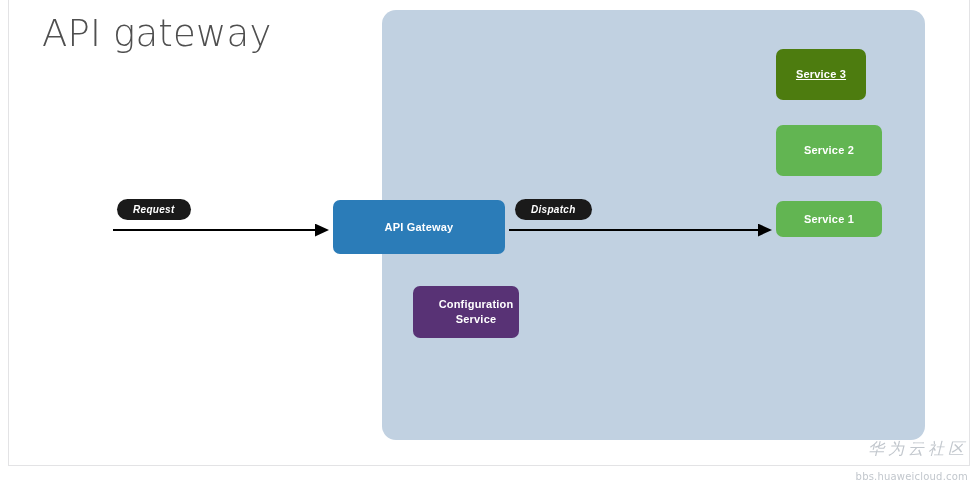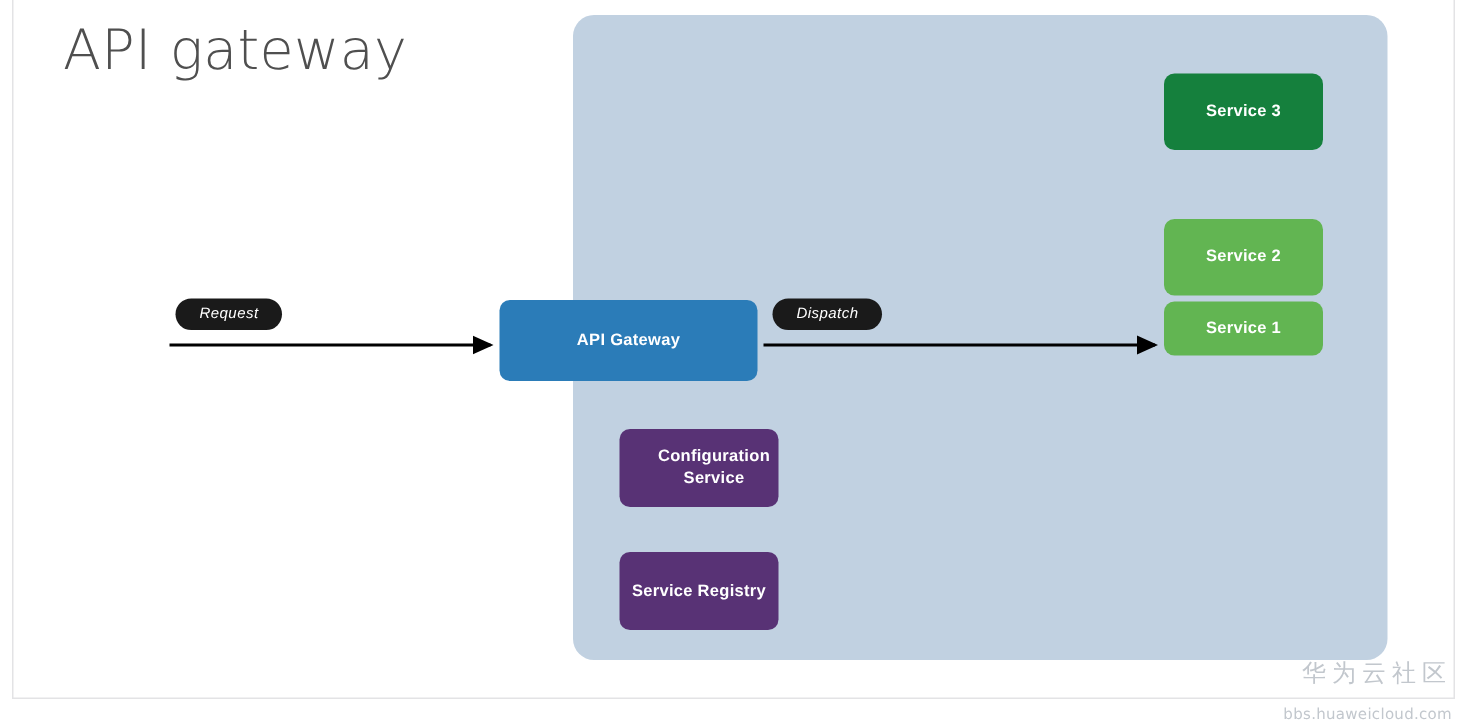--- a/index.html
+++ b/index.html
@@ -76,22 +76,22 @@
   }
 
   .node-gateway {
     left: 333px;
     top: 200px;
     width: 172px;
     height: 54px;
     background: #2b7cb8;
   }
 
-  .node-service3 { left: 776px; top: 49px;  width: 106px; height: 51px; background: #15803d; }
-  .node-service2 { left: 776px; top: 125px; width: 106px; height: 51px; background: #62b552; margin-top: 21px; }
+  .node-service3 { left: 776px; top: 49px;  width: 90px; height: 51px; background: #4d7c0f; text-decoration: underline; }
+  .node-service2 { left: 776px; top: 125px; width: 106px; height: 51px; background: #62b552; }
   .node-service1 { left: 776px; top: 201px; width: 106px; height: 36px; background: #62b552; }
 
   .node-config   { left: 413px; top: 286px; width: 106px; height: 52px; background: #583275; padding-left: 20px; }
   .node-registry { left: 413px; top: 368px; width: 106px; height: 52px; background: #583275; }
 
   
   .arrow-svg {
     position: absolute;
     left: 0;
     top: 0;
@@ -99,21 +99,21 @@
     height: 480px;
     pointer-events: none;
   }
 
   
   .edge-label {
     position: absolute;
     background: #1a1a1a;
     color: #ffffff;
     font-size: 10px;
-    font-weight: normal;
+    font-weight: bold;
     font-style: italic;
     letter-spacing: 0.3px;
     padding: 5px 16px;
     border-radius: 11px;
     white-space: nowrap;
   }
   .label-request  { left: 117px; top: 199px; }
   .label-dispatch { left: 515px; top: 199px; }
 
   
@@ -124,20 +124,21 @@
     text-align: right;
     width: 128px;
     color: #c2c7cd;
     user-select: none;
   }
   .watermark .wm-cn {
     font-size: 16px;
     letter-spacing: 4px;
     font-family: "DejaVu Sans", sans-serif;
     line-height: 1.1;
+    font-style: italic;
   }
   .watermark .wm-url {
     font-size: 10px;
     letter-spacing: 0.2px;
     font-family: "DejaVu Sans", sans-serif;
     margin-top: 13px;
   }
 </style>
 </head>
 <body>
@@ -179,23 +180,20 @@
     <span>Service 1</span>
   </div>
 
   <div class="node node-config">
     <span>
       <span>Configuration</span><br>
       <span>Service</span>
     </span>
   </div>
 
-  <div class="node node-registry">
-    <span>Service Registry</span>
-  </div>
 
   <div class="edge-label label-request">Request</div>
   <div class="edge-label label-dispatch">Dispatch</div>
 
   <div class="watermark">
     <div class="wm-cn">华为云社区</div>
     <div class="wm-url">bbs.huaweicloud.com</div>
   </div>
 
 </div>

